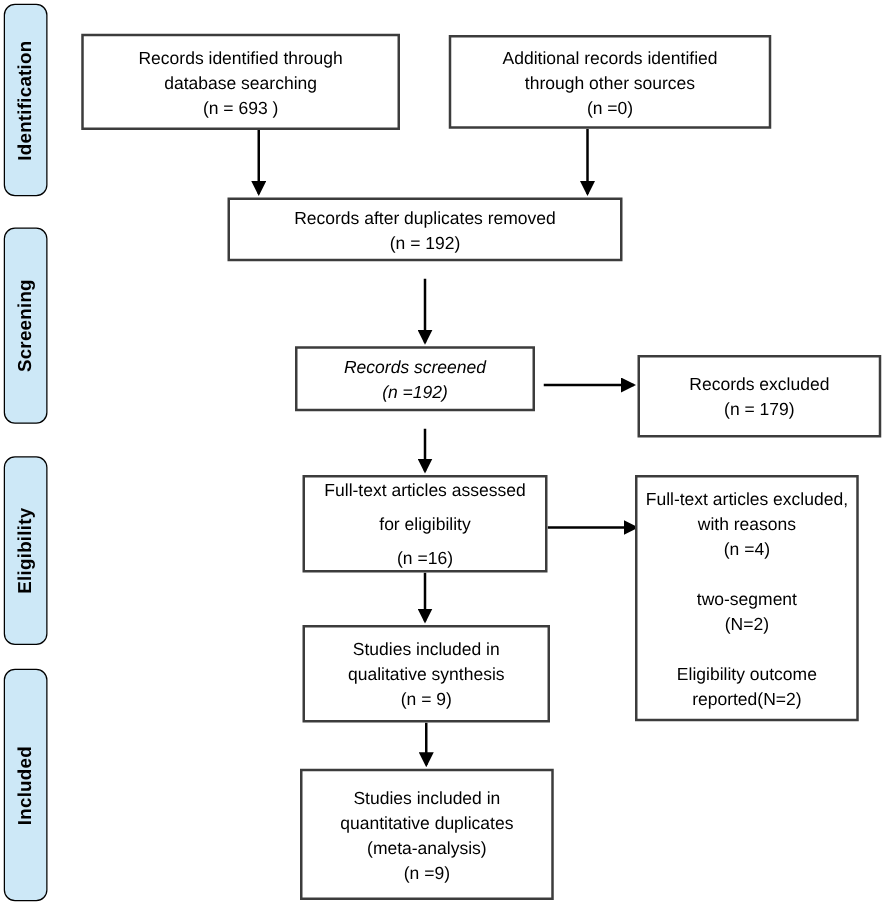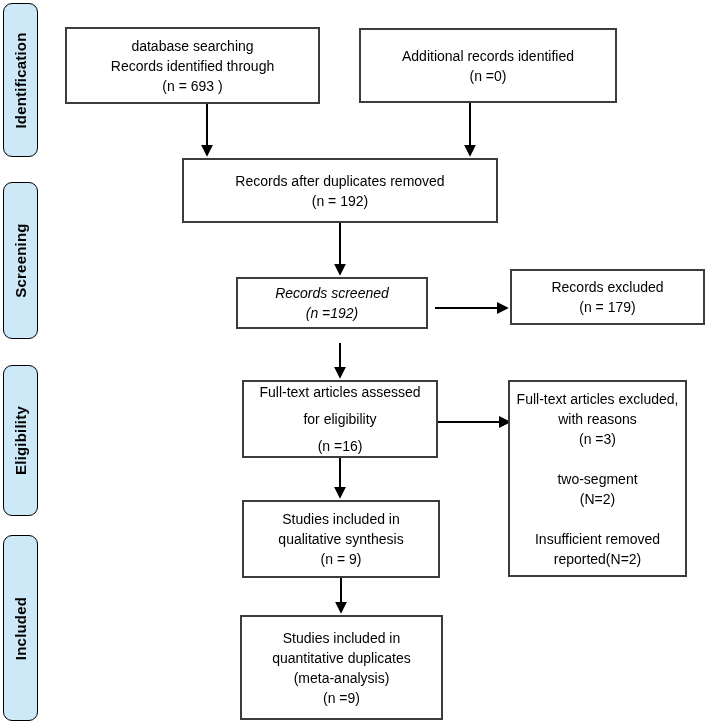--- a/index.html
+++ b/index.html
@@ -54,23 +54,23 @@
     white-space: nowrap;
   }
 
   #stage-identification { left: 3px;  top: 3px;   width: 33px; height: 152px; }
   #stage-screening      { left: 3px;  top: 182px; width: 33px; height: 155px; }
   #stage-eligibility    { left: 3px;  top: 365px; width: 33px; height: 149px; }
   #stage-included       { left: 3px;  top: 535px; width: 33px; height: 184px; }
 
   #box-records-identified { left: 65px;  top: 27px;  width: 255px; height: 77px; }
   #box-additional-records { left: 359px; top: 28px;  width: 258px; height: 75px; }
-  #box-duplicates-removed { left: 182px; top: 158px; width: 316px; height: 65px; }
+  #box-duplicates-removed { left: 182px; top: 158px; width: 316px; height: 51px; }
   #box-records-screened   { left: 236px; top: 277px; width: 192px; height: 52px; font-style: italic; }
-  #box-records-excluded   { left: 510px; top: 269px; width: 195px; height: 56px; }
+  #box-records-excluded   { left: 510px; top: 284px; width: 195px; height: 66px; }
   #box-fulltext-assessed  { left: 242px; top: 380px; width: 196px; height: 78px; justify-content: space-between; }
   #box-fulltext-excluded  { left: 508px; top: 380px; width: 179px; height: 197px; }
   #box-qualitative        { left: 242px; top: 500px; width: 198px; height: 78px; }
   #box-quantitative       { left: 240px; top: 615px; width: 203px; height: 105px; }
 </style>
 </head>
 <body>
 
 <div class="canvas">
 
@@ -97,27 +97,28 @@
     <span>Screening</span>
   </div>
   <div class="stage" id="stage-eligibility">
     <span>Eligibility</span>
   </div>
   <div class="stage" id="stage-included">
     <span>Included</span>
   </div>
 
   <div class="box" id="box-records-identified">
+    <span class="line">Records identified through</span>
     <span class="line">database searching</span>
-    <span class="line">Records identified through</span>
     <span class="line">(n = 693 )</span>
   </div>
 
   <div class="box" id="box-additional-records">
     <span class="line">Additional records identified</span>
+    <span class="line">through other sources</span>
     <span class="line">(n =0)</span>
   </div>
 
   <div class="box" id="box-duplicates-removed">
     <span class="line">Records after duplicates removed</span>
     <span class="line">(n = 192)</span>
   </div>
 
   <div class="box" id="box-records-screened">
     <span class="line">Records screened</span>
@@ -131,26 +132,26 @@
 
   <div class="box" id="box-fulltext-assessed">
     <span class="line">Full-text articles assessed</span>
     <span class="line">for eligibility</span>
     <span class="line">(n =16)</span>
   </div>
 
   <div class="box" id="box-fulltext-excluded">
     <span class="line">Full-text articles excluded,</span>
     <span class="line">with reasons</span>
-    <span class="line">(n =3)</span>
+    <span class="line">(n =4)</span>
     <span class="line"></span>
     <span class="line">two-segment</span>
     <span class="line">(N=2)</span>
     <span class="line"></span>
-    <span class="line">Insufficient removed</span>
+    <span class="line">Eligibility outcome</span>
     <span class="line">reported(N=2)</span>
   </div>
 
   <div class="box" id="box-qualitative">
     <span class="line">Studies included in</span>
     <span class="line">qualitative synthesis</span>
     <span class="line">(n = 9)</span>
   </div>
 
   <div class="box" id="box-quantitative">

